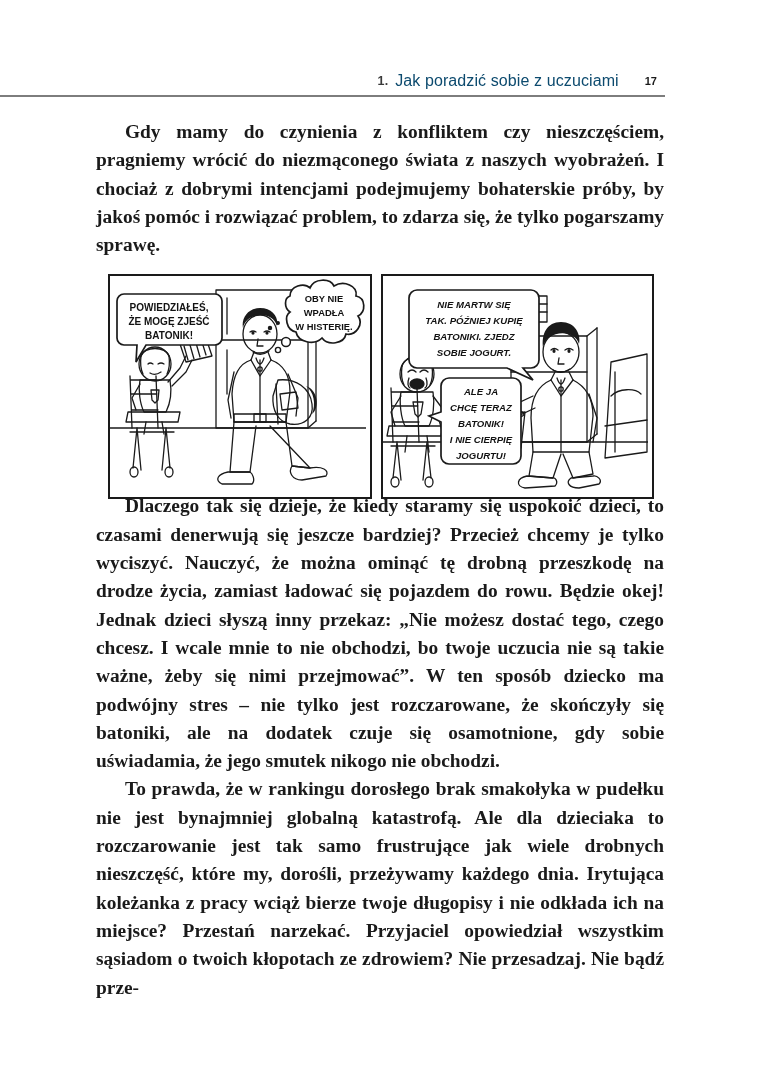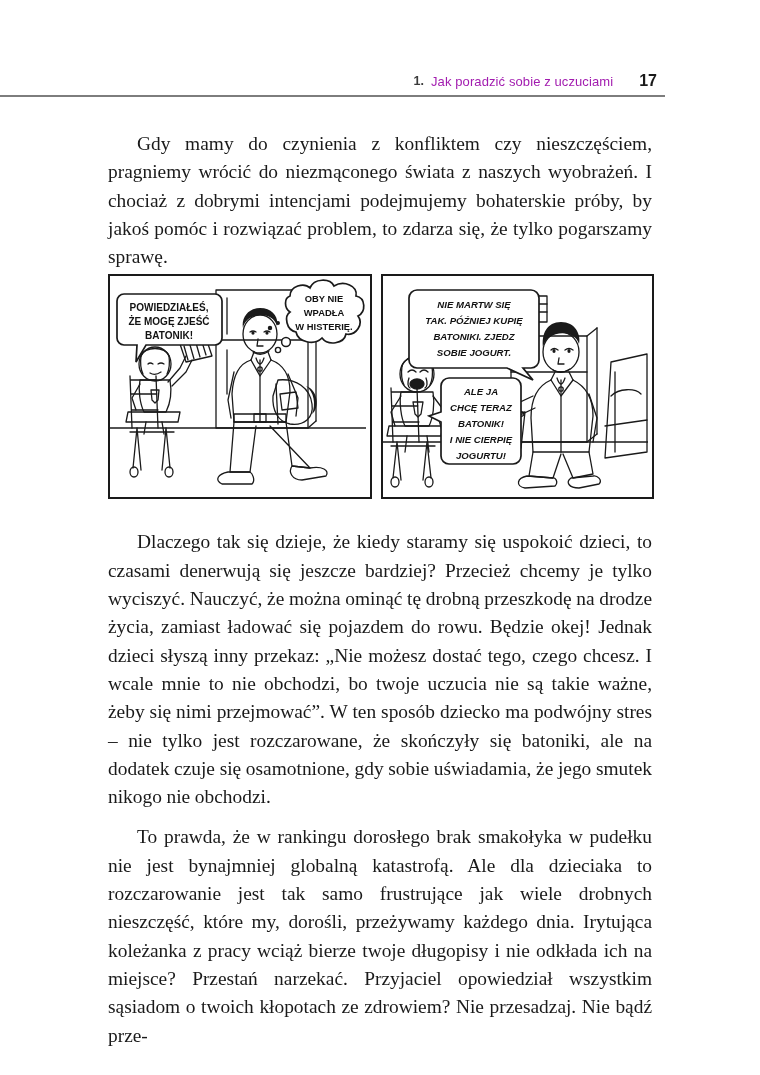--- a/index.html
+++ b/index.html
@@ -29,27 +29,27 @@
     font-family: "Liberation Sans", "DejaVu Sans", sans-serif;
   }
   .rh-chapter-num {
     font-size: 12.5px;
     font-weight: bold;
     color: #3a3a3a;
     margin-right: 7px;
     letter-spacing: 0.1px;
   }
   .rh-chapter-title {
-    font-size: 13px;
+    font-size: 16px;
     font-weight: normal;
-    color: #a21caf;
+    color: #0c4a6e;
     letter-spacing: 0.1px;
   }
   .rh-page-num {
-    font-size: 16px;
+    font-size: 11px;
     font-weight: bold;
     color: #1a1a1a;
     margin-left: 26px;
     margin-right: 8px;
   }
   .head-rule {
     position: absolute;
     left: 0;
     top: 95px;
     width: 665px;
@@ -58,27 +58,28 @@
   }
 
   
   .text-col {
     position: absolute;
     left: 96px;
     top: 118px;
     width: 568px;
   }
   p.body-par {
-    margin: 12px;
+    margin: 0;
     font-size: 19.4px;
     line-height: 28.3px;
     text-align: justify;
     text-indent: 29px;
     hyphens: manual;
     word-spacing: -0.2px;
+    font-weight: bold;
   }
 
   
   .comic-strip {
     position: absolute;
     left: 108px;
     top: 274px;
     width: 551px;
     height: 225px;
     display: flex;

